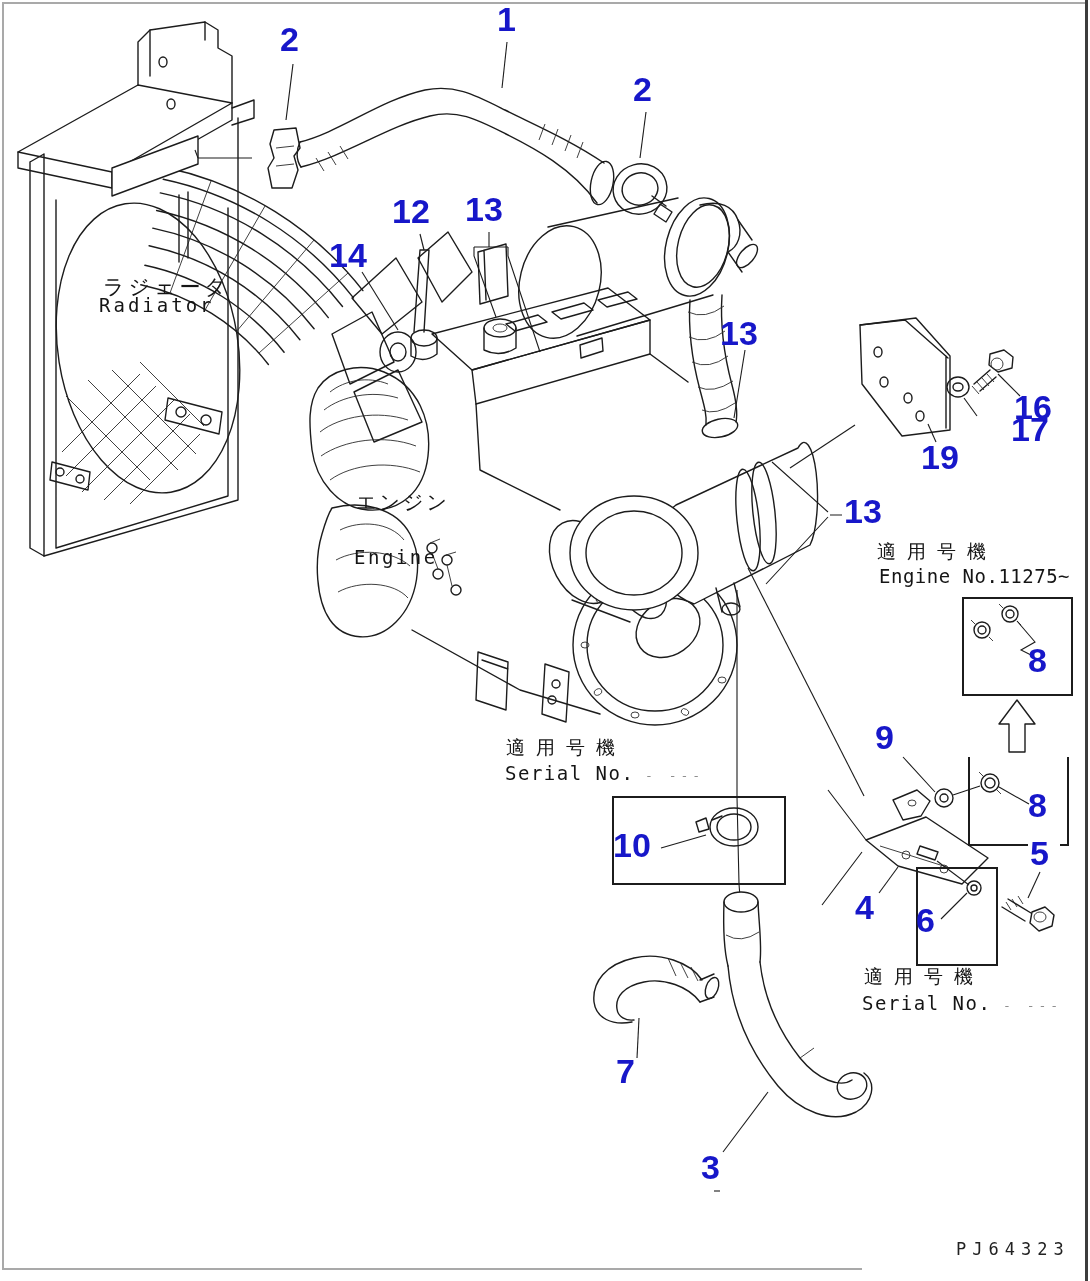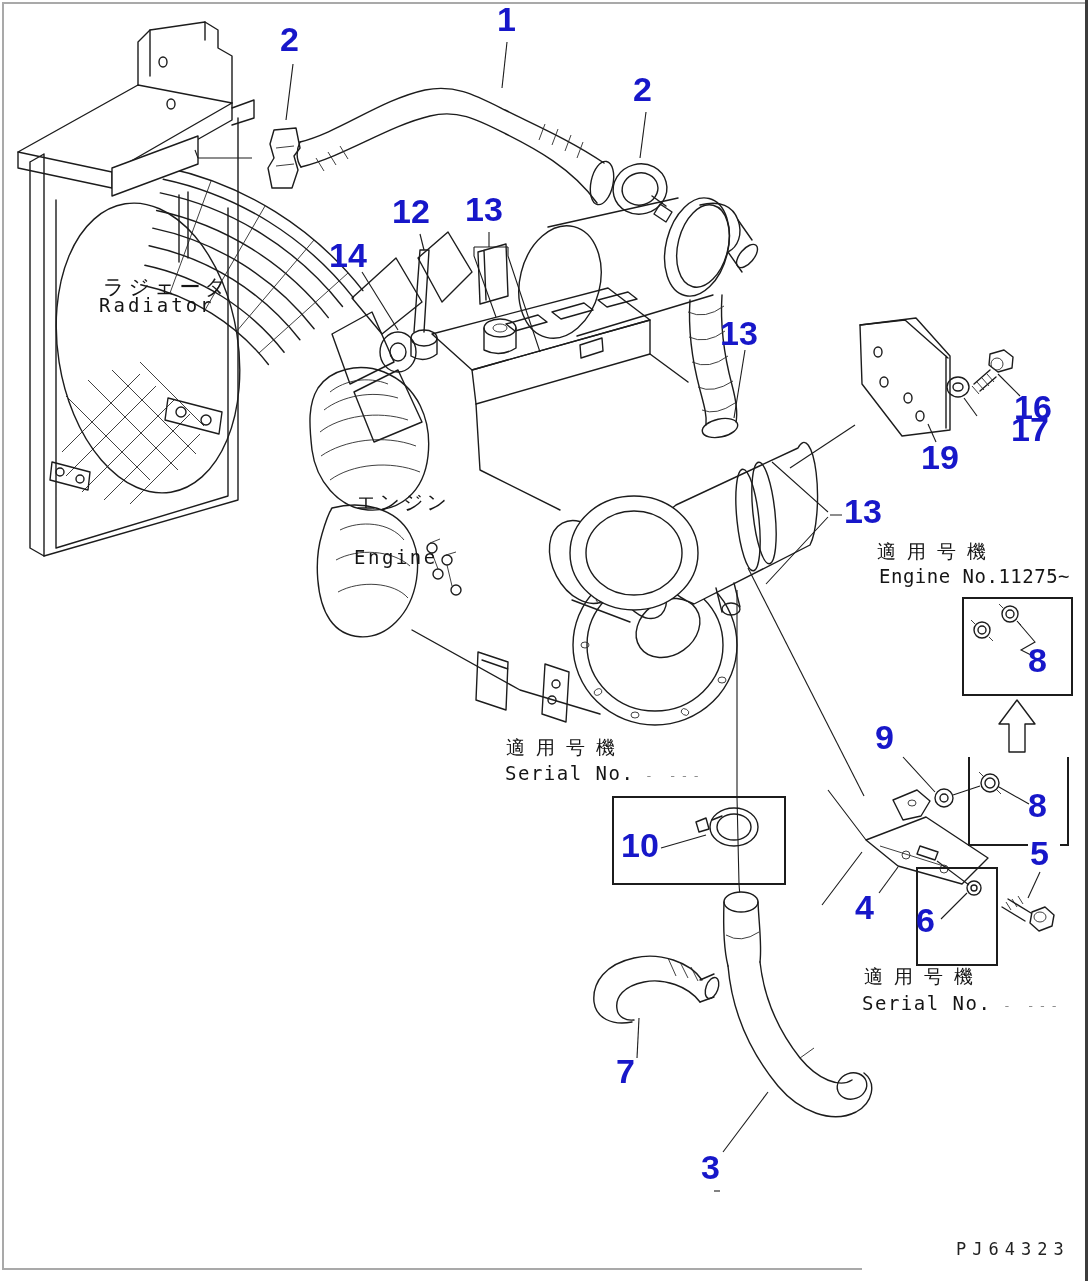--- a/index.html
+++ b/index.html
@@ -323,21 +323,21 @@
   <div class="callout" style="left:921px;top:440px;">19</div>
   <div class="callout" style="left:1014px;top:390px;">16</div>
   <div class="callout" style="left:1011px;top:412px;">17</div>
   <div class="callout" style="left:844px;top:494px;">13</div>
   <div class="callout" style="left:1028px;top:643px;">8</div>
   <div class="callout" style="left:875px;top:720px;">9</div>
   <div class="callout" style="left:1028px;top:788px;">8</div>
   <div class="callout" style="left:1030px;top:836px;">5</div>
   <div class="callout" style="left:855px;top:890px;">4</div>
   <div class="callout" style="left:916px;top:903px;">6</div>
-  <div class="callout" style="left:613px;top:828px;padding-left:8px;">10</div>
+  <div class="callout" style="left:613px;top:828px;">10</div>
   <div class="callout" style="left:616px;top:1054px;">7</div>
   <div class="callout" style="left:701px;top:1150px;">3</div>
 
   <div class="jp" style="left:103px;top:264px;letter-spacing:4px;font-size:21px;margin-top:12px;">ラジェータ</div>
   <div class="en" style="left:99px;top:295px;letter-spacing:3px;">Radiator</div>
 
   <div class="jp" style="left:356px;top:491px;letter-spacing:3px;font-size:20px;">エンジン</div>
   <div class="en" style="left:354px;top:547px;letter-spacing:2.5px;">Engine</div>
 
   <div class="jp" style="left:506px;top:737px;">適用号機</div>

